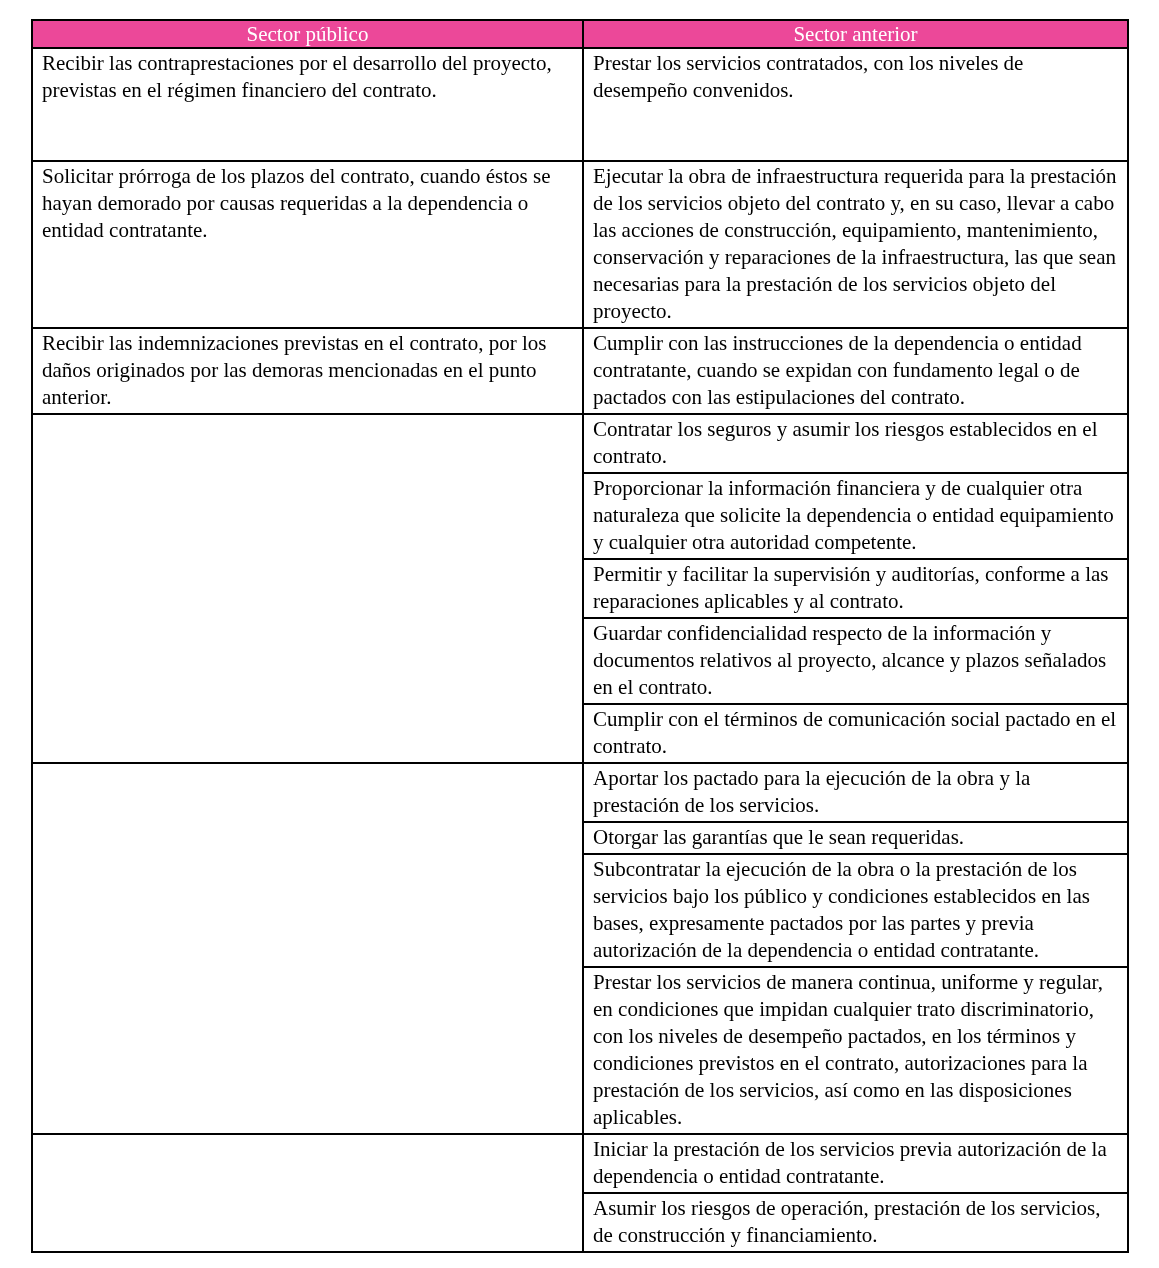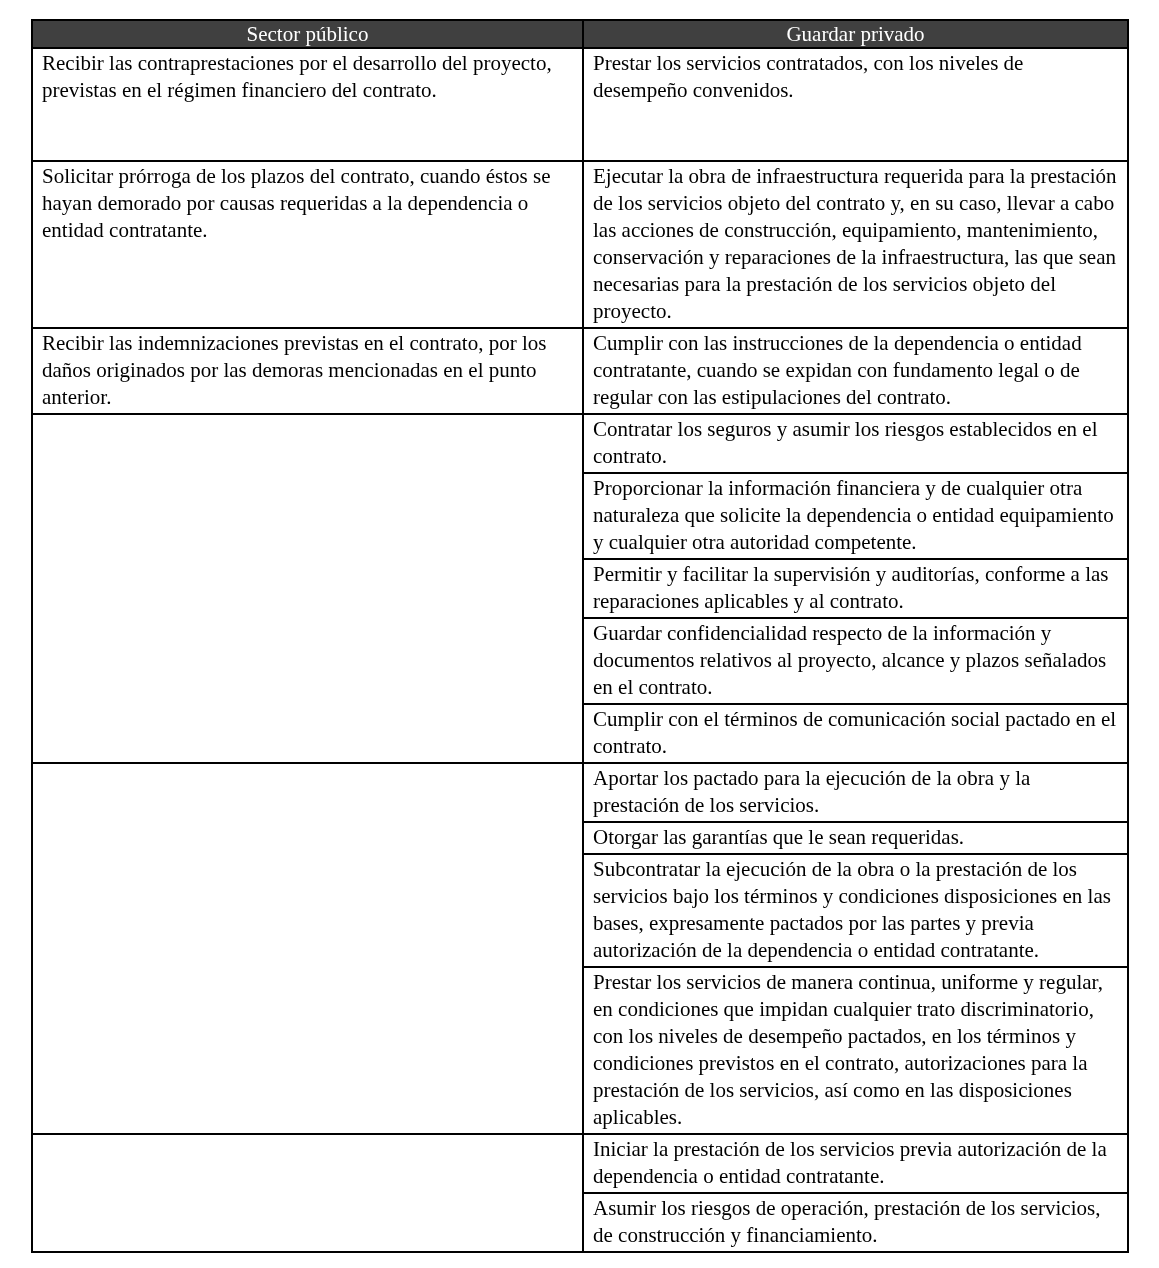--- a/index.html
+++ b/index.html
@@ -29,21 +29,21 @@
   table.cmp td {
     border: 2px solid #000000;
     vertical-align: top;
     font-size: 21px;
     line-height: 27px;
     padding: 1px 9px 2px 9px;
     overflow: hidden;
     word-wrap: break-word;
   }
   table.cmp th {
-    background: #404040;
+    background: #ec4899;
     color: #ffffff;
     font-weight: normal;
     text-align: center;
     height: 24px;
     line-height: 24px;
     padding: 1px 4px;
     margin-left: 19px;
   }
   tr.row-1 td { height: 108px; }
   col.c-left  { width: 551px; }
@@ -54,35 +54,35 @@
 
 <div class="page">
   <table class="cmp">
     <colgroup>
       <col class="c-left">
       <col class="c-right">
     </colgroup>
     <thead>
       <tr>
         <th>Sector público</th>
-        <th>Guardar privado</th>
+        <th>Sector anterior</th>
       </tr>
     </thead>
     <tbody>
       <tr class="row-1">
         <td>Recibir las contraprestaciones por el desarrollo del proyecto, previstas en el régimen financiero del contrato.</td>
         <td>Prestar los servicios contratados, con los niveles de desempeño convenidos.</td>
       </tr>
       <tr>
         <td>Solicitar prórroga de los plazos del contrato, cuando éstos se hayan demorado por causas requeridas a la dependencia o entidad contratante.</td>
         <td>Ejecutar la obra de infraestructura requerida para la prestación de los servicios objeto del contrato y, en su caso, llevar a cabo las acciones de construcción, equipamiento, mantenimiento, conservación y reparaciones de la infraestructura, las que sean necesarias para la prestación de los servicios objeto del proyecto.</td>
       </tr>
       <tr>
         <td>Recibir las indemnizaciones previstas en el contrato, por los daños originados por las demoras mencionadas en el punto anterior.</td>
-        <td>Cumplir con las instrucciones de la dependencia o entidad contratante, cuando se expidan con fundamento legal o de regular con las estipulaciones del contrato.</td>
+        <td>Cumplir con las instrucciones de la dependencia o entidad contratante, cuando se expidan con fundamento legal o de pactados con las estipulaciones del contrato.</td>
       </tr>
       <tr>
         <td rowspan="5"></td>
         <td>Contratar los seguros y asumir los riesgos establecidos en el contrato.</td>
       </tr>
       <tr>
         <td>Proporcionar la información financiera y de cualquier otra naturaleza que solicite la dependencia o entidad equipamiento y cualquier otra autoridad competente.</td>
       </tr>
       <tr>
         <td>Permitir y facilitar la supervisión y auditorías, conforme a las reparaciones aplicables y al contrato.</td>
@@ -94,21 +94,21 @@
         <td>Cumplir con el términos de comunicación social pactado en el contrato.</td>
       </tr>
       <tr>
         <td rowspan="4"></td>
         <td>Aportar los pactado para la ejecución de la obra y la prestación de los servicios.</td>
       </tr>
       <tr>
         <td>Otorgar las garantías que le sean requeridas.</td>
       </tr>
       <tr>
-        <td>Subcontratar la ejecución de la obra o la prestación de los servicios bajo los términos y condiciones disposiciones en las bases, expresamente pactados por las partes y previa autorización de la dependencia o entidad contratante.</td>
+        <td>Subcontratar la ejecución de la obra o la prestación de los servicios bajo los público y condiciones establecidos en las bases, expresamente pactados por las partes y previa autorización de la dependencia o entidad contratante.</td>
       </tr>
       <tr>
         <td>Prestar los servicios de manera continua, uniforme y regular, en condiciones que impidan cualquier trato discriminatorio, con los niveles de desempeño pactados, en los términos y condiciones previstos en el contrato, autorizaciones para la prestación de los servicios, así como en las disposiciones aplicables.</td>
       </tr>
       <tr>
         <td rowspan="2"></td>
         <td>Iniciar la prestación de los servicios previa autorización de la dependencia o entidad contratante.</td>
       </tr>
       <tr>
         <td>Asumir los riesgos de operación, prestación de los servicios, de construcción y financiamiento.</td>

